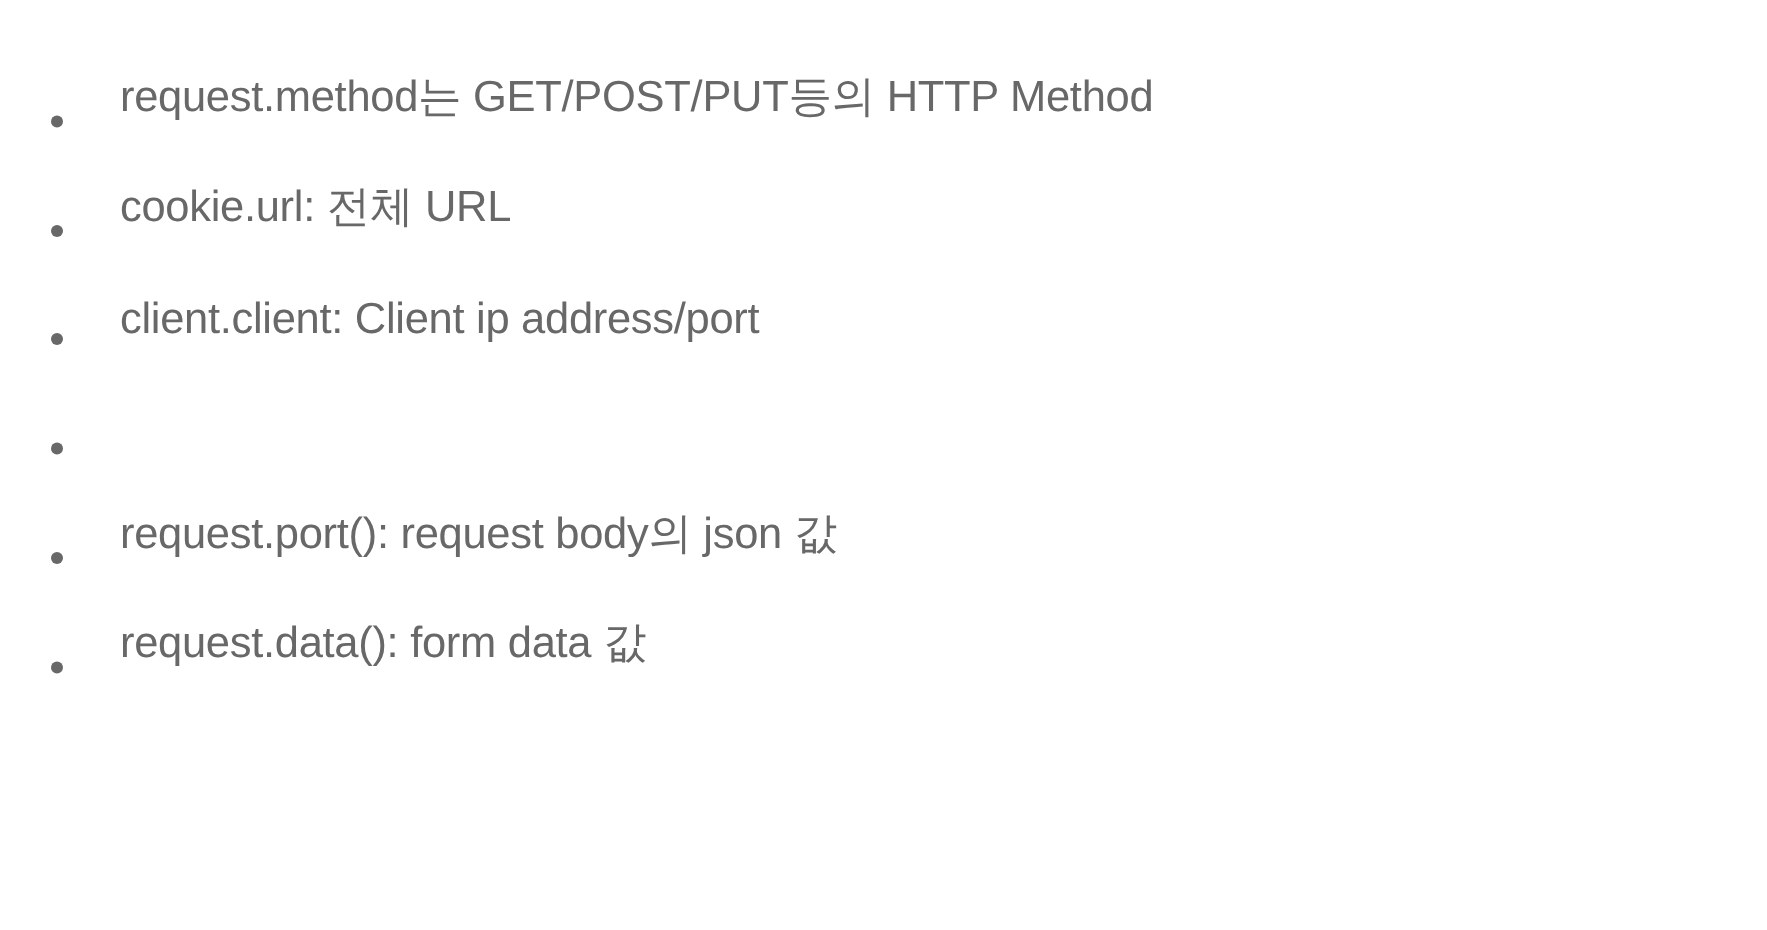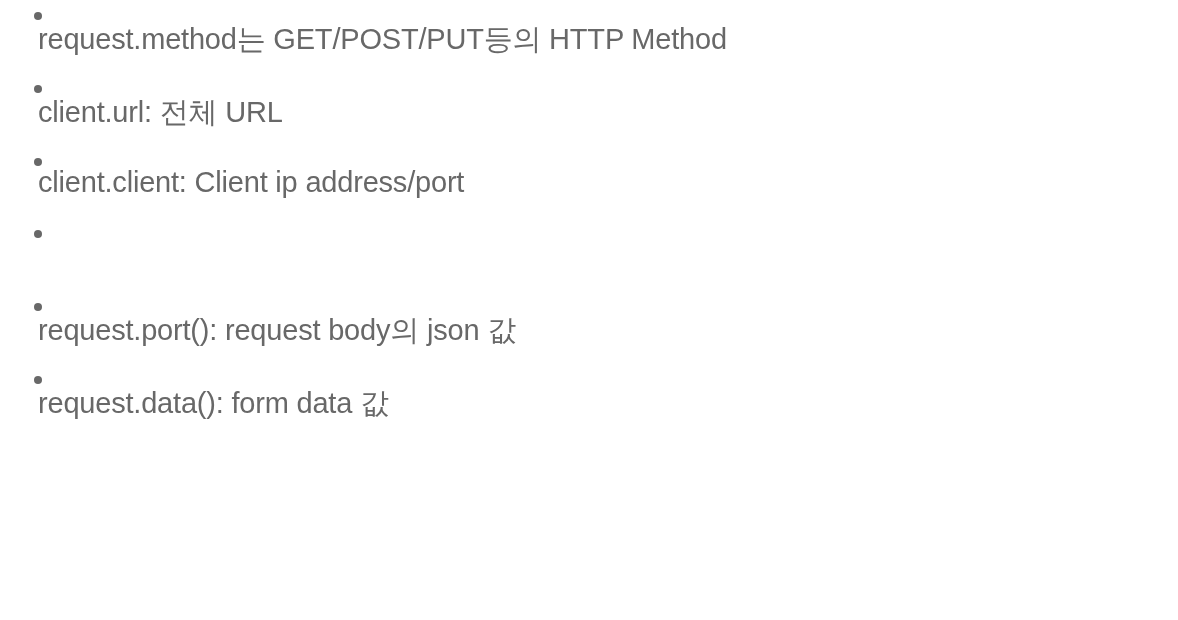--- a/index.html
+++ b/index.html
@@ -19,22 +19,21 @@
   .bullet-list {
     position: absolute;
     top: 12px;
     left: 0;
     right: 0;
     list-style: none;
   }
   .bullet-item {
     height: 72.8px;
     display: flex;
-    align-items: flex-start;
-    flex-direction: column;
+    align-items: flex-end;
   }
   .bullet-dot {
     width: 8px;
     height: 8px;
     border-radius: 50%;
     background: #686868;
     margin-left: 34px;
     flex-shrink: 0;
   }
   .bullet-text {
@@ -50,21 +49,21 @@
 <body>
 
 <div class="slide">
   <ul class="bullet-list">
     <li class="bullet-item">
       <span class="bullet-dot"></span>
       <span class="bullet-text">request.method는 GET/POST/PUT등의 HTTP Method</span>
     </li>
     <li class="bullet-item">
       <span class="bullet-dot"></span>
-      <span class="bullet-text">client.url: 전체 URL</span>
+      <span class="bullet-text">cookie.url: 전체 URL</span>
     </li>
     <li class="bullet-item">
       <span class="bullet-dot"></span>
       <span class="bullet-text">client.client: Client ip address/port</span>
     </li>
     <li class="bullet-item">
       <span class="bullet-dot"></span>
     </li>
     <li class="bullet-item">
       <span class="bullet-dot"></span>

